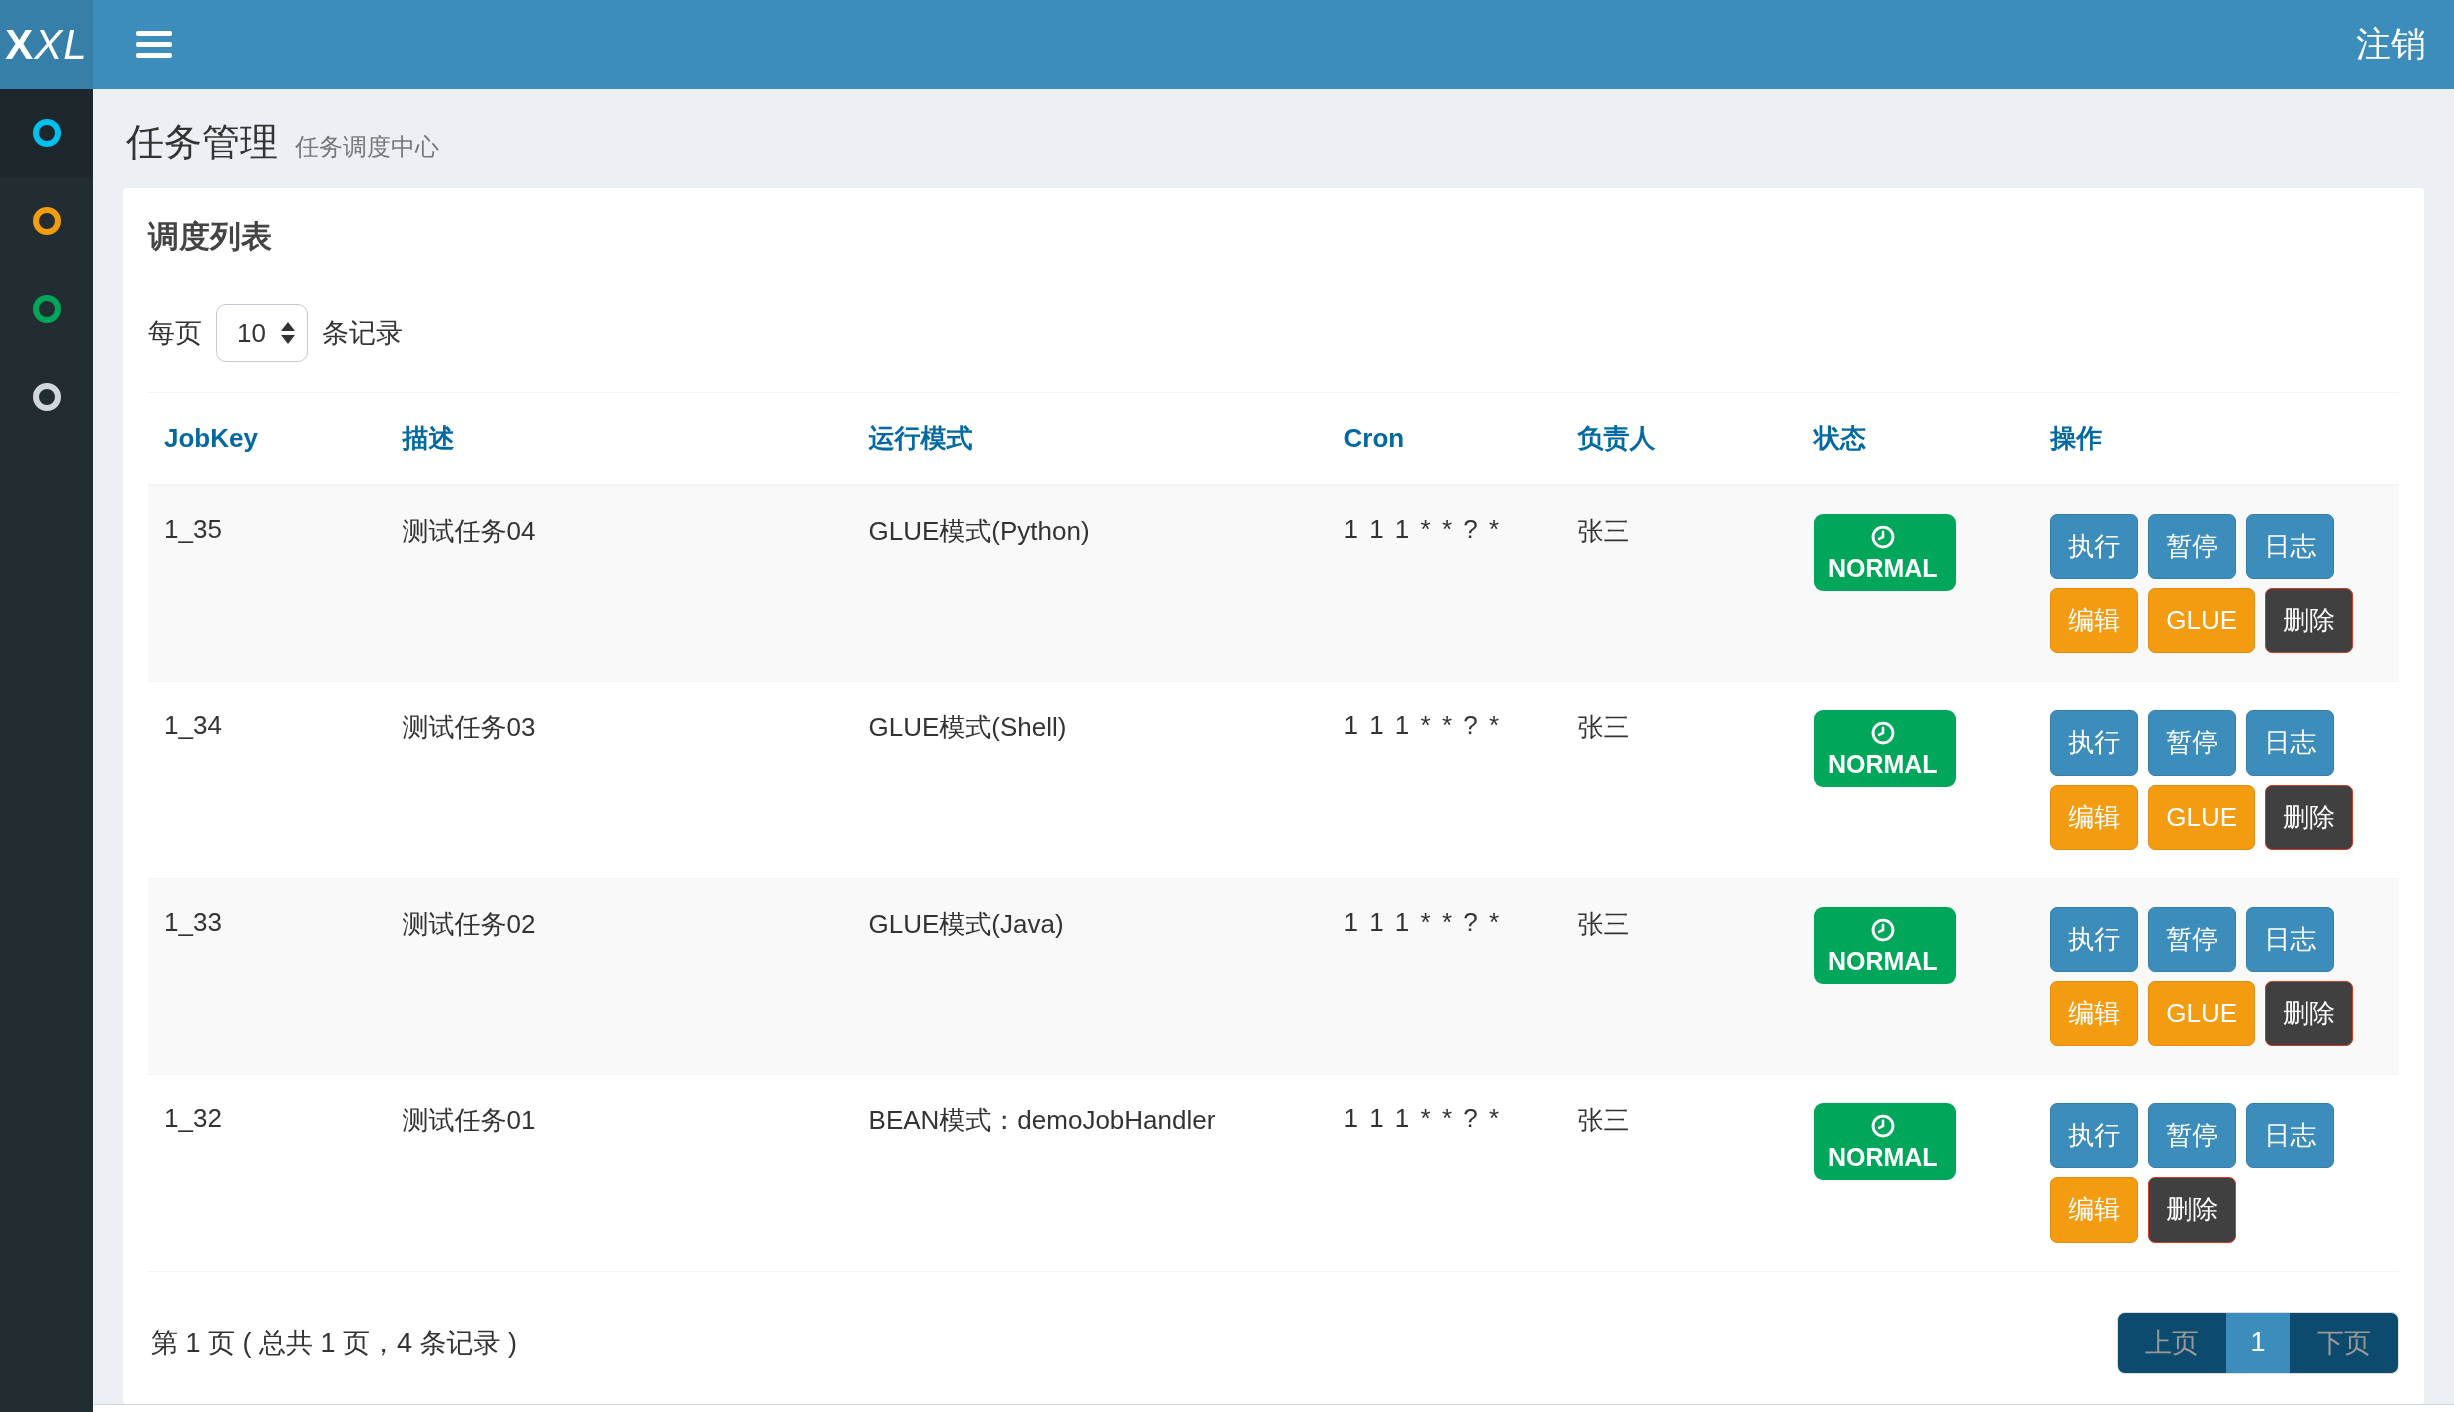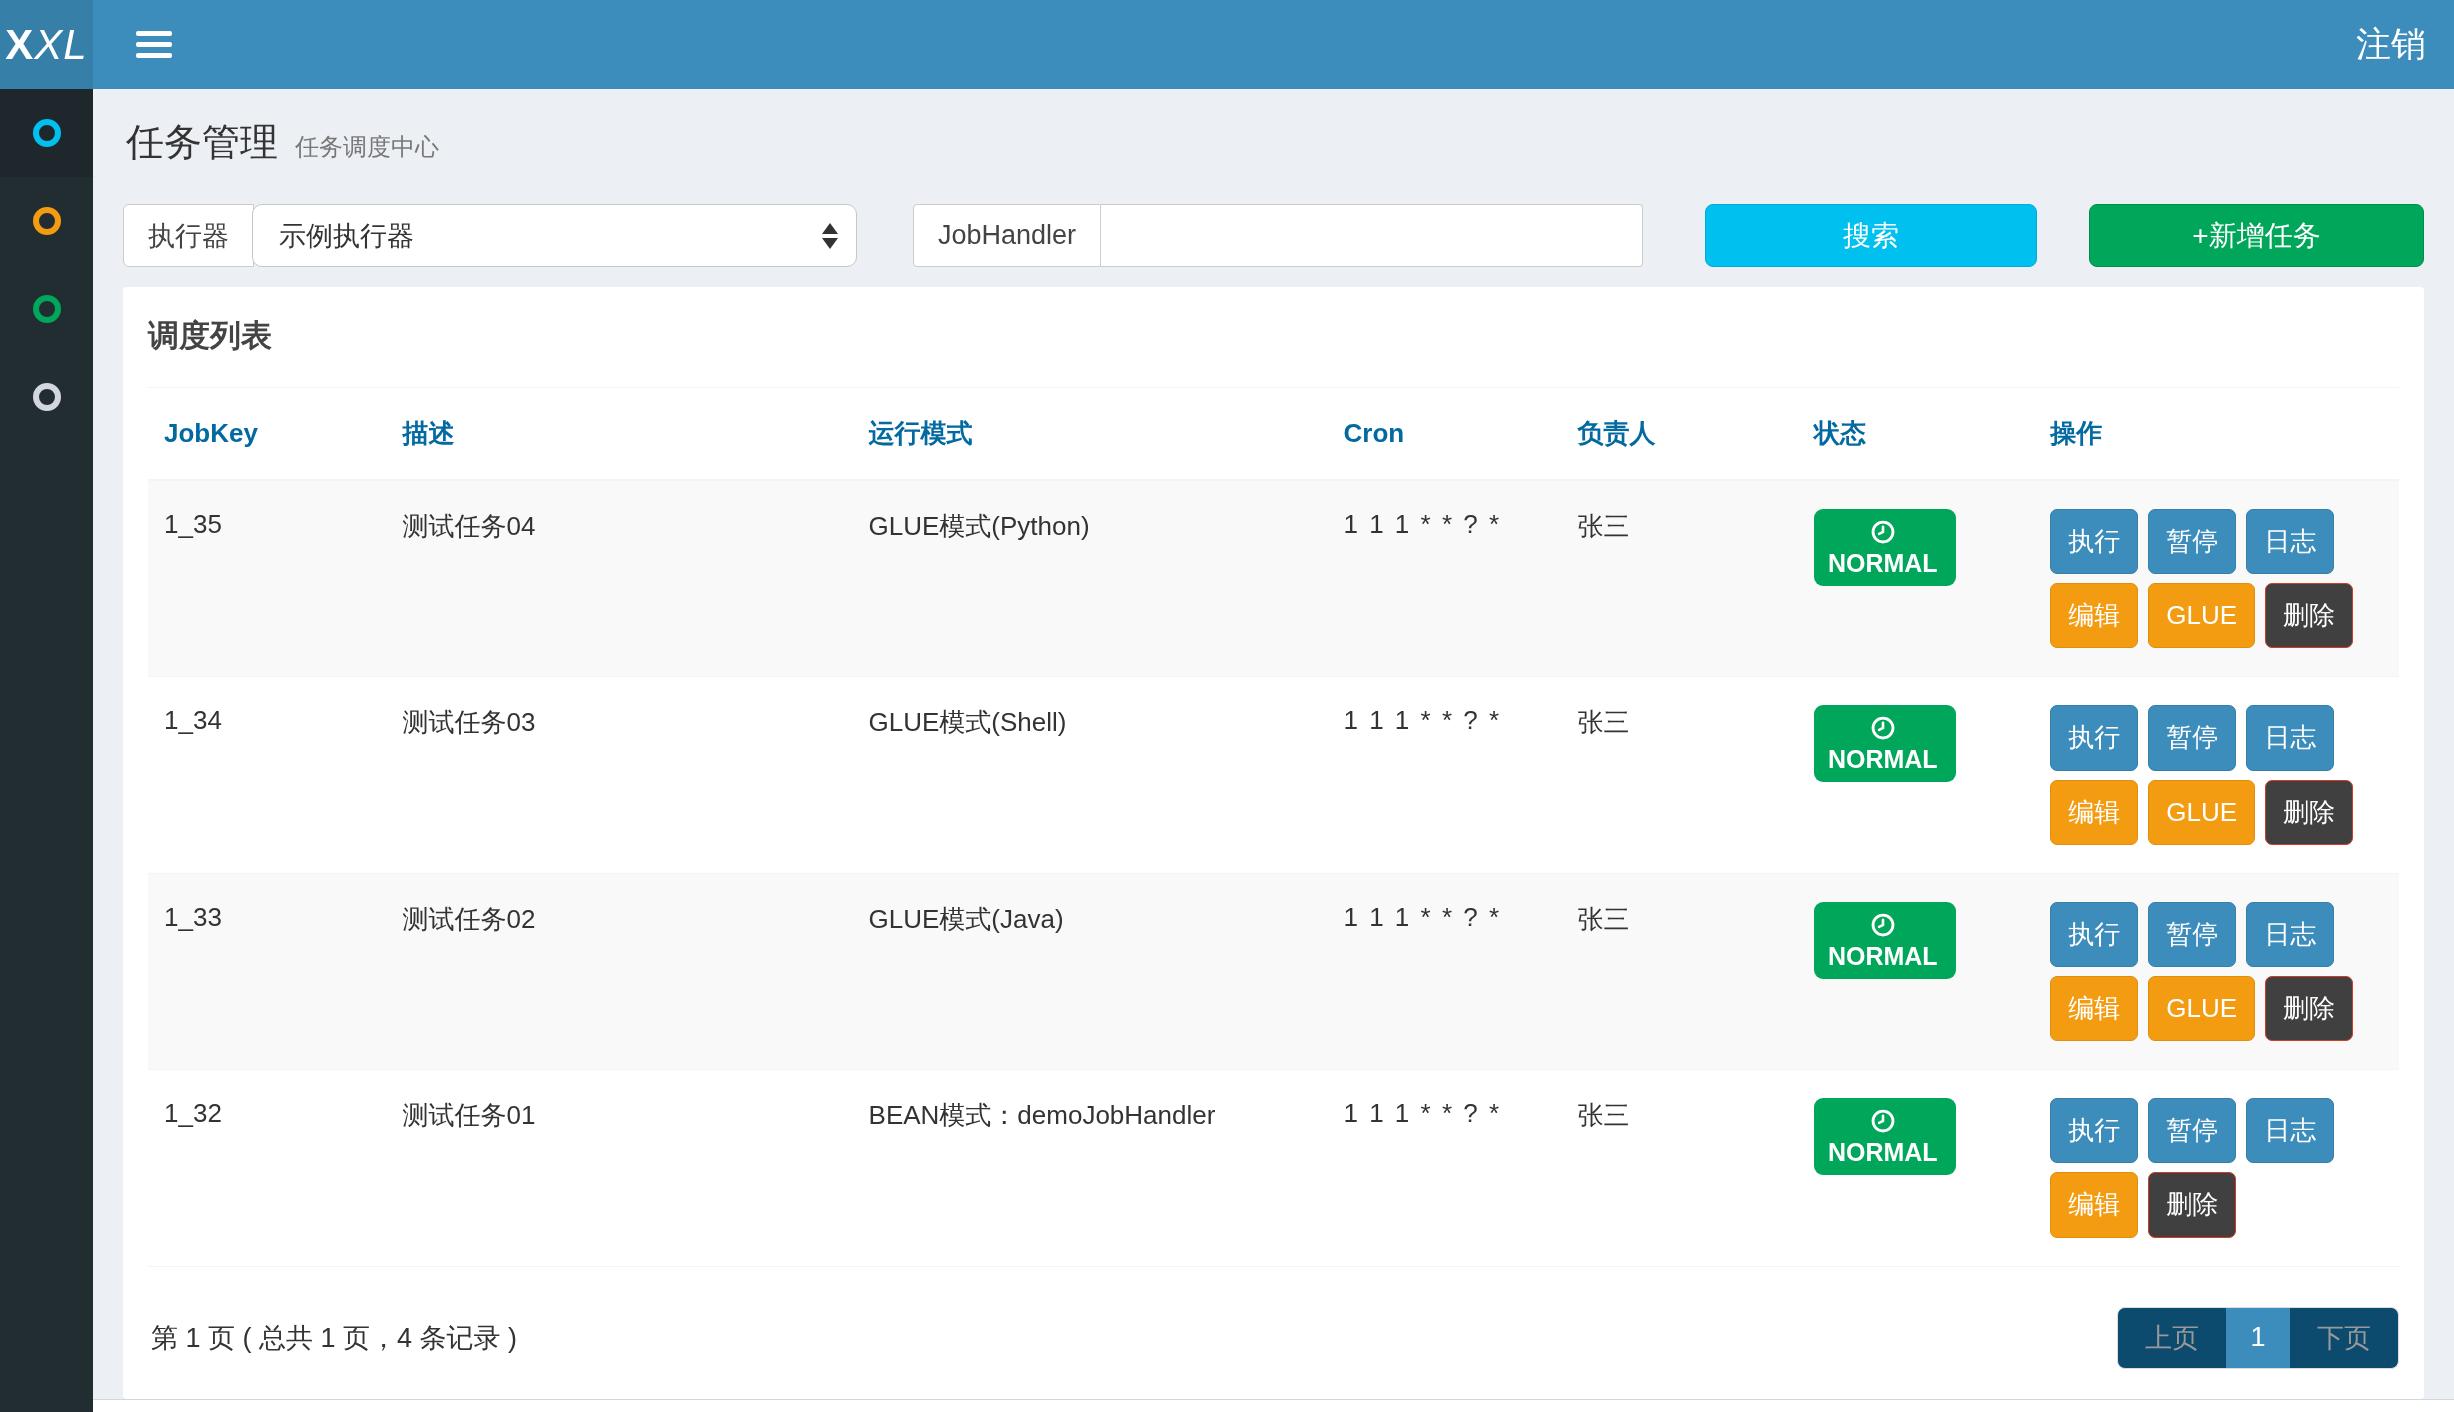--- a/index.html
+++ b/index.html
@@ -168,42 +168,35 @@
       </aside>
 
     <main class="main">
       <div class="content">
 
         <div class="content-header">
           <h1 class="page-title">任务管理</h1>
           <span class="page-subtitle">任务调度中心</span>
         </div>
 
-        <div class="filter-row">
-          <div class="input-group grp-executor">
-            <div class="ig-addon">执行器</div>
-            <div class="ig-select">
-              <span>示例执行器</span>
+
+        <div class="panel">
+          <div class="panel-title">调度列表</div>
+
+          <div class="page-size-row">
+            <span>每页</span>
+            <div class="size-select">
+              <span>10</span>
               <span class="carets">
                   <span class="caret-up"></span>
                   <span class="caret-down"></span>
                 </span>
             </div>
+            <span>条记录</span>
           </div>
-          <div class="input-group grp-jobhandler">
-            <div class="ig-addon" style="border-radius:4px 0 0 4px;">JobHandler</div>
-            <input class="ig-input" type="text" value="" style="">
-          </div>
-          <button class="btn btn-search">搜索</button>
-          <button class="btn btn-add">+新增任务</button>
-        </div>
-
-        <div class="panel">
-          <div class="panel-title">调度列表</div>
-
 
           <table class="jobs">
             <colgroup>
               <col style="width:10.6%">
                 <col style="width:20.7%">
                 <col style="width:21.1%">
               <col style="width:10.4%">
                 <col style="width:10.5%">
                 <col style="width:10.5%">
                 <col style="width:16.2%">

